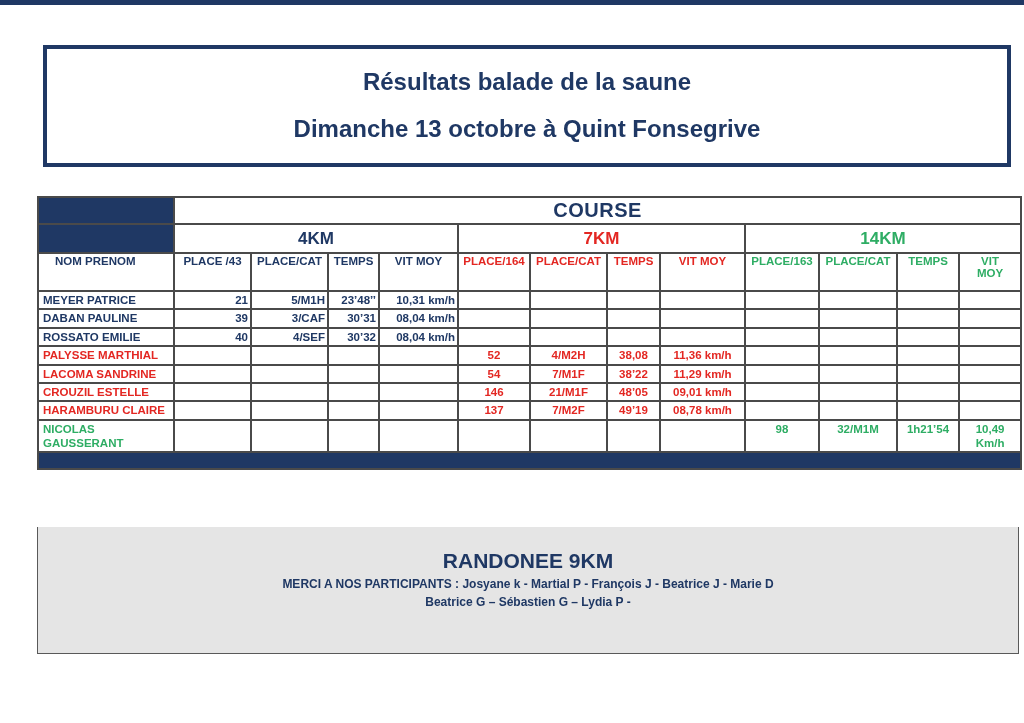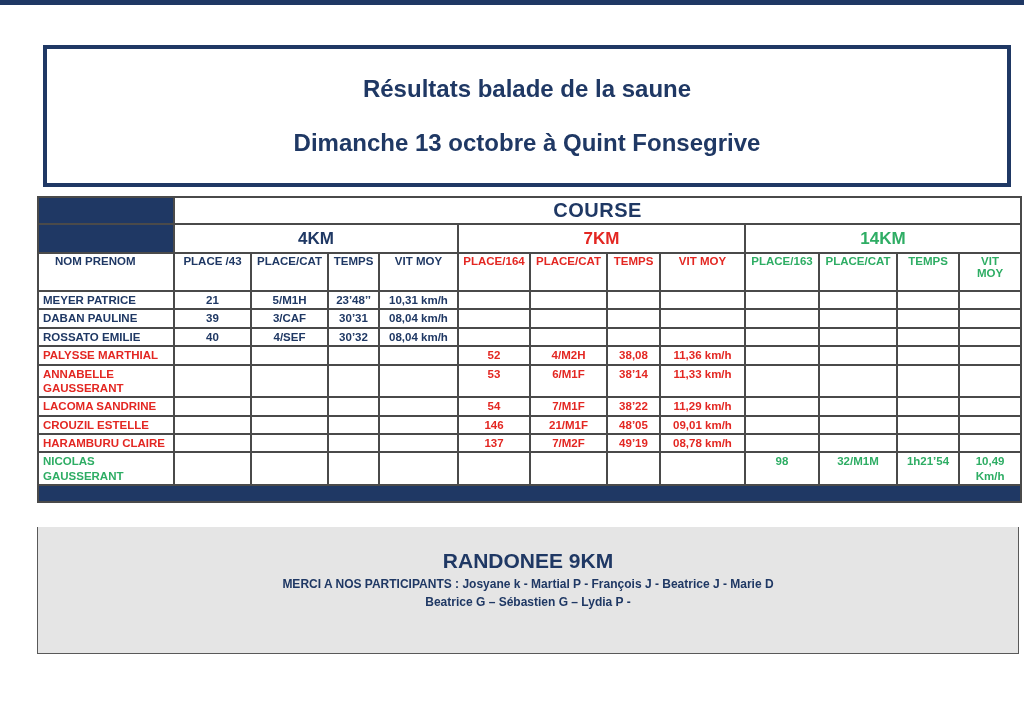--- a/index.html
+++ b/index.html
@@ -10,21 +10,21 @@
   }
   *{box-sizing:border-box;}
   html,body{margin:0;padding:0;}
   body{
     width:1024px;height:723px;position:relative;background:#ffffff;
     font-family:"Liberation Sans","DejaVu Sans",sans-serif;
     -webkit-font-smoothing:antialiased;
   }
   .top-strip{position:absolute;left:0;top:0;width:1024px;height:5px;background:var(--navy);}
   .title-box{
-    position:absolute;left:43px;top:45px;width:968px;height:142px;
+    position:absolute;left:43px;top:45px;width:968px;height:122px;
     border:4px solid var(--navy);background:#fff;
     display:flex;flex-direction:column;justify-content:space-evenly;align-items:center;
   }
   .title-line{
     color:var(--navy);font-weight:bold;font-size:24px;letter-spacing:0px;line-height:1.1;
   }
   table.results{
     position:absolute;left:37px;top:196px;width:982px;
     border-collapse:collapse;table-layout:fixed;
   }
@@ -36,21 +36,21 @@
   }
   .row-course td{height:24px;text-align:center;vertical-align:middle;}
   .course-cell{color:var(--navy);font-size:20px;letter-spacing:0.5px;}
   .corner{background:var(--navy);}
   .row-dist td{height:29px;text-align:center;vertical-align:middle;font-size:17px;}
   .row-head td{height:38px;vertical-align:top;text-align:center;font-size:11.5px;padding-top:4px;}
   .row-head td.name-hdr{text-align:left;padding-left:16px;}
   .row-head td.hdr-last{padding-left:10px;padding-right:10px;}
   tbody td{height:17px;vertical-align:top;text-align:center;font-size:11.5px;line-height:1.25;}
   tbody td.name-cell{text-align:left;padding-left:4px;white-space:pre-line;}
-  .navy{color:var(--navy);}
+  .navy{color:var(--navy);text-align:right;}
   .red{color:var(--red);}
   .green{color:var(--green);text-align:center;}
   tfoot td.navy-bar{background:var(--navy);height:17px;padding:0;}
   .footer-box{
     position:absolute;left:37px;top:527px;width:982px;height:127px;
     border:1.5px solid #595959;border-top:none;background:#e5e5e5;
     text-align:center;padding-top:19px;
   }
   .footer-heading{color:var(--navy);font-weight:bold;font-size:21px;line-height:1.4;}
   .footer-line{color:var(--navy);font-weight:bold;font-size:12px;line-height:1.5;}
@@ -163,36 +163,20 @@
         <td class="data-cell red">52</td>
         <td class="data-cell red">4/M2H</td>
         <td class="data-cell red">38,08</td>
         <td class="data-cell red">11,36 km/h</td>
         <td class="data-cell red"></td>
         <td class="data-cell red"></td>
         <td class="data-cell red"></td>
         <td class="data-cell red"></td>
       </tr>
       <tr>
-        <td class="name-cell red">ANNABELLE
-GAUSSERANT</td>
-        <td class="data-cell red"></td>
-        <td class="data-cell red"></td>
-        <td class="data-cell red"></td>
-        <td class="data-cell red"></td>
-        <td class="data-cell red">53</td>
-        <td class="data-cell red">6/M1F</td>
-        <td class="data-cell red">38’14</td>
-        <td class="data-cell red">11,33 km/h</td>
-        <td class="data-cell red"></td>
-        <td class="data-cell red"></td>
-        <td class="data-cell red"></td>
-        <td class="data-cell red"></td>
-      </tr>
-      <tr>
         <td class="name-cell red">LACOMA SANDRINE</td>
         <td class="data-cell red"></td>
         <td class="data-cell red"></td>
         <td class="data-cell red"></td>
         <td class="data-cell red"></td>
         <td class="data-cell red">54</td>
         <td class="data-cell red">7/M1F</td>
         <td class="data-cell red">38’22</td>
         <td class="data-cell red">11,29 km/h</td>
         <td class="data-cell red"></td>

